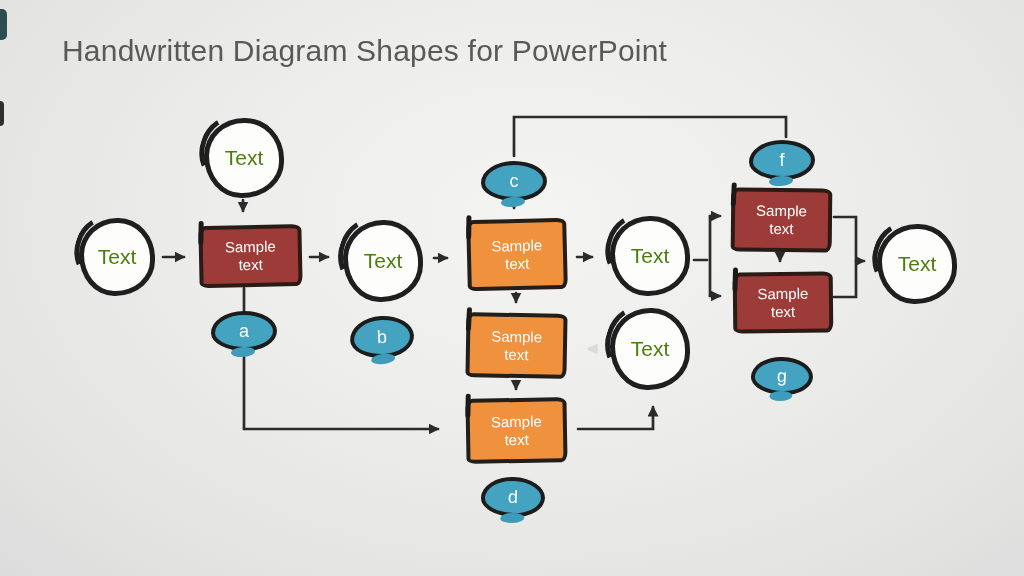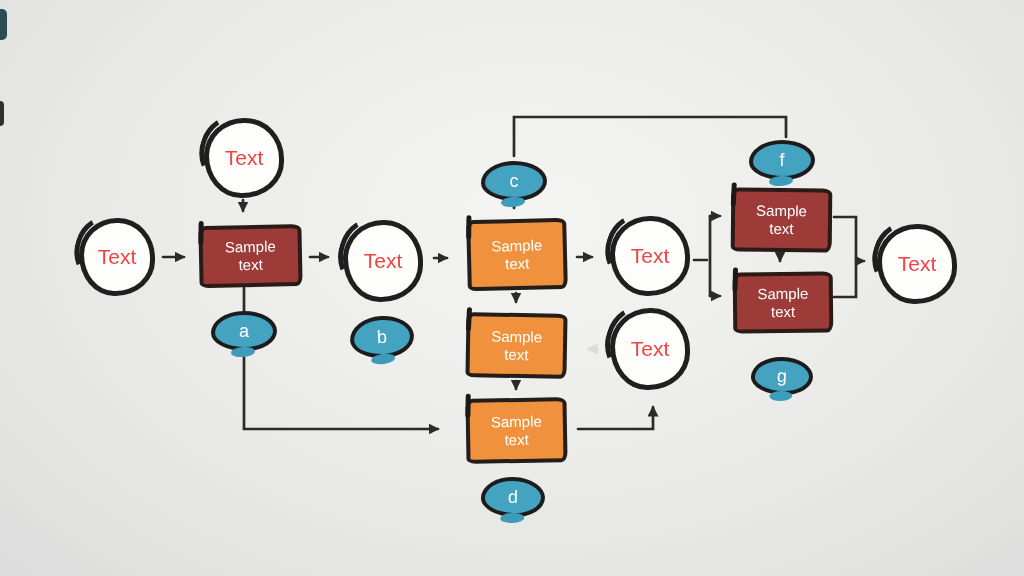--- a/index.html
+++ b/index.html
@@ -19,21 +19,21 @@
 
   
   #wires{position:absolute;left:0;top:0;z-index:1;}
 
   
   .circle{
     position:absolute;z-index:2;box-sizing:border-box;background:#fdfdfc;
     border:5px solid #1f1f1f;
     border-radius:51% 49% 53% 47% / 48% 52% 46% 54%;
     display:flex;align-items:center;justify-content:center;
-    font-size:21px;color:#ef4444;
+    font-size:21px;color:#4d7c0f;
   }
   .circle::before{ 
     content:"";position:absolute;left:-9px;top:-7px;width:62%;height:80%;
     border:5px solid transparent;border-left-color:#1f1f1f;
     border-radius:50%;transform:rotate(18deg);
   }
   #c-top{left:204px;top:118px;width:80px;height:80px;}
   #c-left{left:79px;top:218px;width:76px;height:78px;}
   #c-middle{left:343px;top:220px;width:80px;height:82px;}
   #c-right-upper{left:610px;top:216px;width:80px;height:80px;}
@@ -80,20 +80,21 @@
   #tag-g{left:751px;top:357px;width:62px;height:38px;transform:rotate(2deg);}
 </style>
 </head>
 <body>
 
 <div id="stage">
 
   <div class="edge-mark-1"></div>
   <div class="edge-mark-2"></div>
 
+  <div class="slide-title">Handwritten Diagram Shapes for PowerPoint</div>
 
   <svg id="wires" width="1024" height="576" viewBox="0 0 1024 576">
     <defs>
       <marker id="ah" markerUnits="userSpaceOnUse" markerWidth="13" markerHeight="12" refX="9.5" refY="5.5" orient="auto">
         <path d="M0,0 L11,5.5 L0,11 Z" fill="#2b2b2b"></path>
       </marker>
       <marker id="ahw" markerUnits="userSpaceOnUse" markerWidth="13" markerHeight="12" refX="9.5" refY="5.5" orient="auto">
         <path d="M0,0 L11,5.5 L0,11 Z" fill="#dadada"></path>
       </marker>
     </defs>

